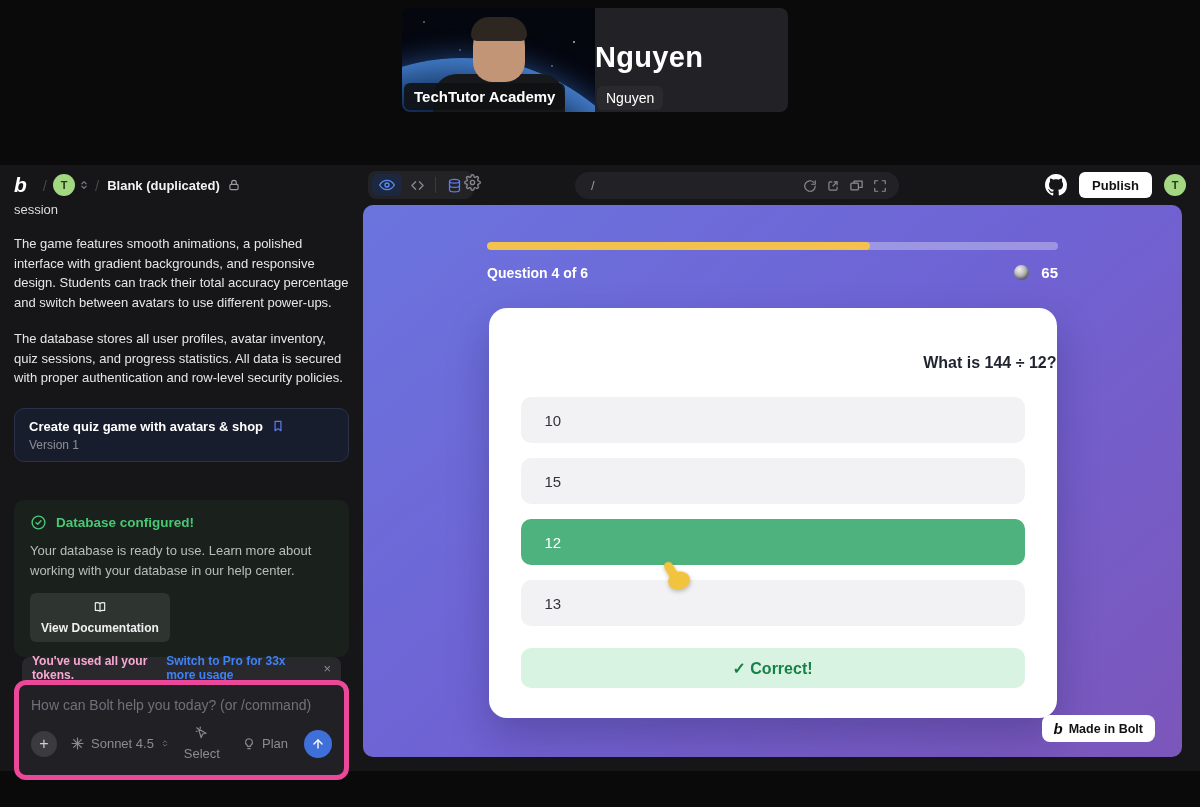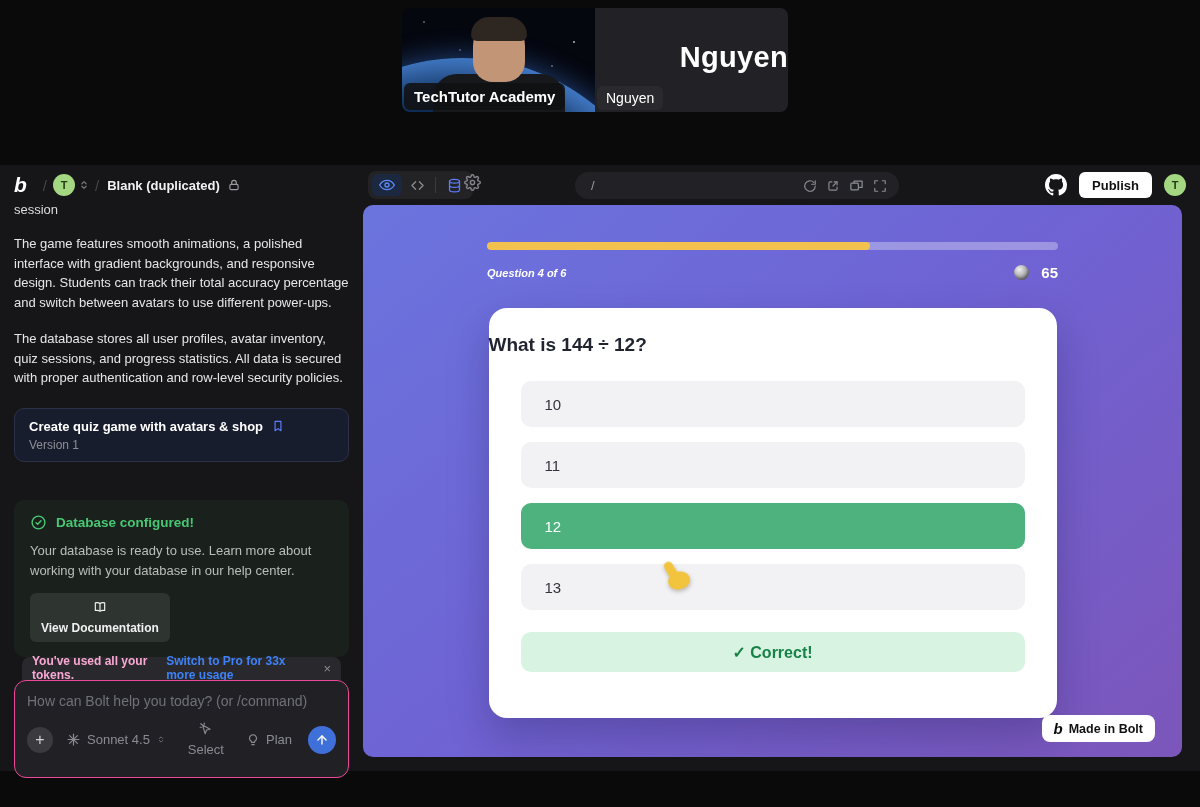--- a/index.html
+++ b/index.html
@@ -19,21 +19,21 @@
       radial-gradient(1px 1px at 135px 90px,#dfe6ff,transparent);
       overflow:hidden; }
   .earth { position:absolute; width:420px; height:420px; left:-150px; top:50px; border-radius:50%;
       background:radial-gradient(circle at 35% 25%, #0e2c55 0%, #081c3a 45%, #03060f 75%);
       box-shadow:0 0 26px 2px rgba(64,130,240,.45), inset -12px 26px 42px -8px rgba(90,160,255,.8); }
   .person { position:absolute; left:50%; transform:translateX(-50%); bottom:0; width:140px; height:78px; }
   .shoulders { position:absolute; bottom:-8px; left:50%; transform:translateX(-50%); width:132px; height:46px; background:#17181c; border-radius:24px 24px 0 0; }
   .head { position:absolute; bottom:30px; left:50%; transform:translateX(-50%); width:52px; height:62px; background:#c29577; border-radius:26px 26px 20px 20px; }
   .hair { position:absolute; top:-3px; left:-2px; right:-2px; height:24px; background:#2e2620; border-radius:24px 24px 8px 8px; }
   .vid-label { position:absolute; left:2px; bottom:2px; background:rgba(16,16,18,.88); color:#fff; font-size:15px; font-weight:700; padding:5px 10px; border-radius:6px; white-space:nowrap;text-align:right; }
-  .tile-right { background:#222226; display:flex; align-items:center; justify-content:flex-end; }
+  .tile-right { background:#222226; display:flex; align-items:center; justify-content:flex-start; }
   .big-name { color:#fff; font-size:29px; font-weight:600; letter-spacing:.3px; margin-top:-6px; }
   .vid-label-sm { position:absolute; left:2px; bottom:2px; background:rgba(44,44,48,.85); color:#fff; font-size:14px; font-weight:500; padding:4px 9px; border-radius:6px; }
 
   
   .app { position:absolute; left:0; top:165px; width:1200px; height:606px; background:#161618; }
 
   
   .topbar { position:relative; height:40px; display:flex; align-items:center; padding:0 12px 0 14px; }
   .bolt-logo { font-size:21px; font-weight:800; font-style:italic; color:#fff; margin-right:10px; }
   .crumb-slash { color:#45454b; font-size:15px; margin:0 6px; }
@@ -70,42 +70,42 @@
   .db-card { margin-top:38px; background:#1a211c; border-radius:10px; padding:14px 16px 15px; }
   .db-title-row { display:flex; align-items:center; gap:9px; }
   .db-title { color:#48c774; font-size:13.5px; font-weight:700; }
   .db-body { color:#b9beba; font-size:13px; line-height:1.55; margin-top:10px; }
   .db-btn { margin-top:12px; display:inline-flex; align-items:center; gap:7px; background:rgba(255,255,255,.09); border:none; border-radius:6px; padding:7px 11px; color:#f0f0f2; font-size:12px; font-weight:700; font-family:inherit;flex-direction:column; }
   .side-spacer { flex:1; }
   .tokens-banner { margin:0 8px; background:#29292d; border-radius:8px 8px 0 0; height:23px; display:flex; align-items:center; padding:0 10px; gap:8px; }
   .tk-msg { color:#f9a8d4; font-size:12px; font-weight:700; }
   .tk-link { color:#3d82f6; font-size:12px; font-weight:700; }
   .tk-close { color:#8a8a92; font-size:13px; margin-left:auto; }
-  .chat-box { background:#212125; border:1px solid #ec4899; border-radius:12px; height:118px; padding:12px 12px 22px; display:flex; flex-direction:column; position:relative; }
+  .chat-box { background:#212125; border:5px solid #ec4899; border-radius:12px; height:118px; padding:12px 12px 16px; display:flex; flex-direction:column; position:relative; }
   .chat-input { background:transparent; border:none; outline:none; resize:none; color:#ddd; font-size:14px; font-family:inherit; width:100%; flex:1; }
   .chat-input::placeholder { color:#70707a; }
   .chat-row { display:flex; align-items:center; height:30px; }
   .plus-btn { width:26px; height:26px; border-radius:50%; background:#3a3a3f; color:#cfcfd4; border:none; font-size:16px; display:flex; align-items:center; justify-content:center; font-family:inherit; }
   .model-sel { display:flex; align-items:center; gap:7px; color:#8a8a92; font-size:13px; margin-left:14px; }
   .mini-chev { color:#6a6a72; display:flex; }
   .tool-btn { display:flex; align-items:center; gap:6px; color:#8a8a92; font-size:13px; background:none; border:none; font-family:inherit; }
   .select-btn { margin-left:auto;flex-direction:column; }
   .plan-btn { margin-left:22px; }
   .send-btn { width:28px; height:28px; border-radius:50%; background:#3f6fd8; border:none; color:#fff; display:flex; align-items:center; justify-content:center; margin-left:16px; }
 
   
   .preview { position:absolute; left:363px; top:40px; width:819px; height:552px; border-radius:10px; background:linear-gradient(140deg,#6b74de 0%, #6f63d4 48%, #7c56ba 100%); overflow:hidden; }
   .progress-track { width:571px; height:8px; background:rgba(255,255,255,.32); border-radius:4px; margin:37px auto 0; overflow:hidden; }
   .progress-fill { height:100%; background:#f2c14e; border-radius:4px; }
   .q-row { width:571px; margin:14px auto 0; display:flex; align-items:center; }
-  .q-counter { color:#fff; font-size:11px; font-weight:700;font-style:italic; }
+  .q-counter { color:#fff; font-size:14px; font-weight:700; }
   .coins { margin-left:auto; display:flex; align-items:center; gap:12px; color:#fff; font-size:15px; font-weight:700; }
   .coin-ic { width:15px; height:15px; border-radius:50%; background:radial-gradient(circle at 35% 30%, #efefef, #8f8f94 75%); box-shadow:inset -1px -2px 3px rgba(0,0,0,.4); }
   .quiz-card { position:relative; width:568px; height:410px; margin:27px auto 0; background:#fff; border-radius:18px; box-shadow:0 18px 40px rgba(20,16,60,.25); }
-  .quiz-title { text-align:left; padding-top:26px; font-size:19px; font-weight:700; color:#1f2430; }
+  .quiz-title { text-align:right; padding-top:46px; font-size:16px; font-weight:700; color:#1f2430; }
   .options { margin-top:25px; padding:0 32px; }
   .option { height:46px; border-radius:10px; background:#f2f2f5; display:flex; align-items:center; padding:0 24px; color:#33333b; font-size:15px; margin-bottom:15px; }
   .option.state-correct { background:#4db27e; color:#fff; }
   .feedback { margin:22px 32px 0; height:40px; border-radius:10px; background:#d8f3e2; display:flex; align-items:center; justify-content:center; color:#178247; font-size:16px; font-weight:700; }
   .pointer { position:absolute; left:176px; top:251px; width:30px; height:34px; transform:rotate(-14deg); filter:drop-shadow(0 2px 2px rgba(0,0,0,.25)); }
   .pointer .palm { position:absolute; left:2px; top:12px; width:22px; height:18px; background:#f2c33c; border-radius:50% 50% 46% 46%; }
   .pointer .finger { position:absolute; left:3px; top:0; width:9px; height:18px; background:#f2c33c; border-radius:5px; transform:rotate(-18deg); }
   .made-badge { position:absolute; right:27px; bottom:15px; height:27px; background:#fff; border-radius:8px; display:flex; align-items:center; gap:6px; padding:0 12px; }
   .made-b { font-size:15px; font-weight:800; font-style:italic; color:#0b0b0c; }
   .made-label { font-size:12.5px; font-weight:700; color:#111; }
@@ -336,21 +336,21 @@
       </span>
     </div>
 
     <div class="quiz-card">
       <div class="quiz-title">What is 144 ÷ 12?</div>
       <div class="options">
         <div class="option state-default">
             <span>10</span>
           </div>
         <div class="option state-default">
-            <span>11</span>
+            <span>15</span>
           </div>
         <div class="option state-correct">
             <span>12</span>
           </div>
         <div class="option state-default">
             <span>13</span>
           </div>
       </div>
       <div class="feedback">✓ Correct!</div>
       <div class="pointer">

